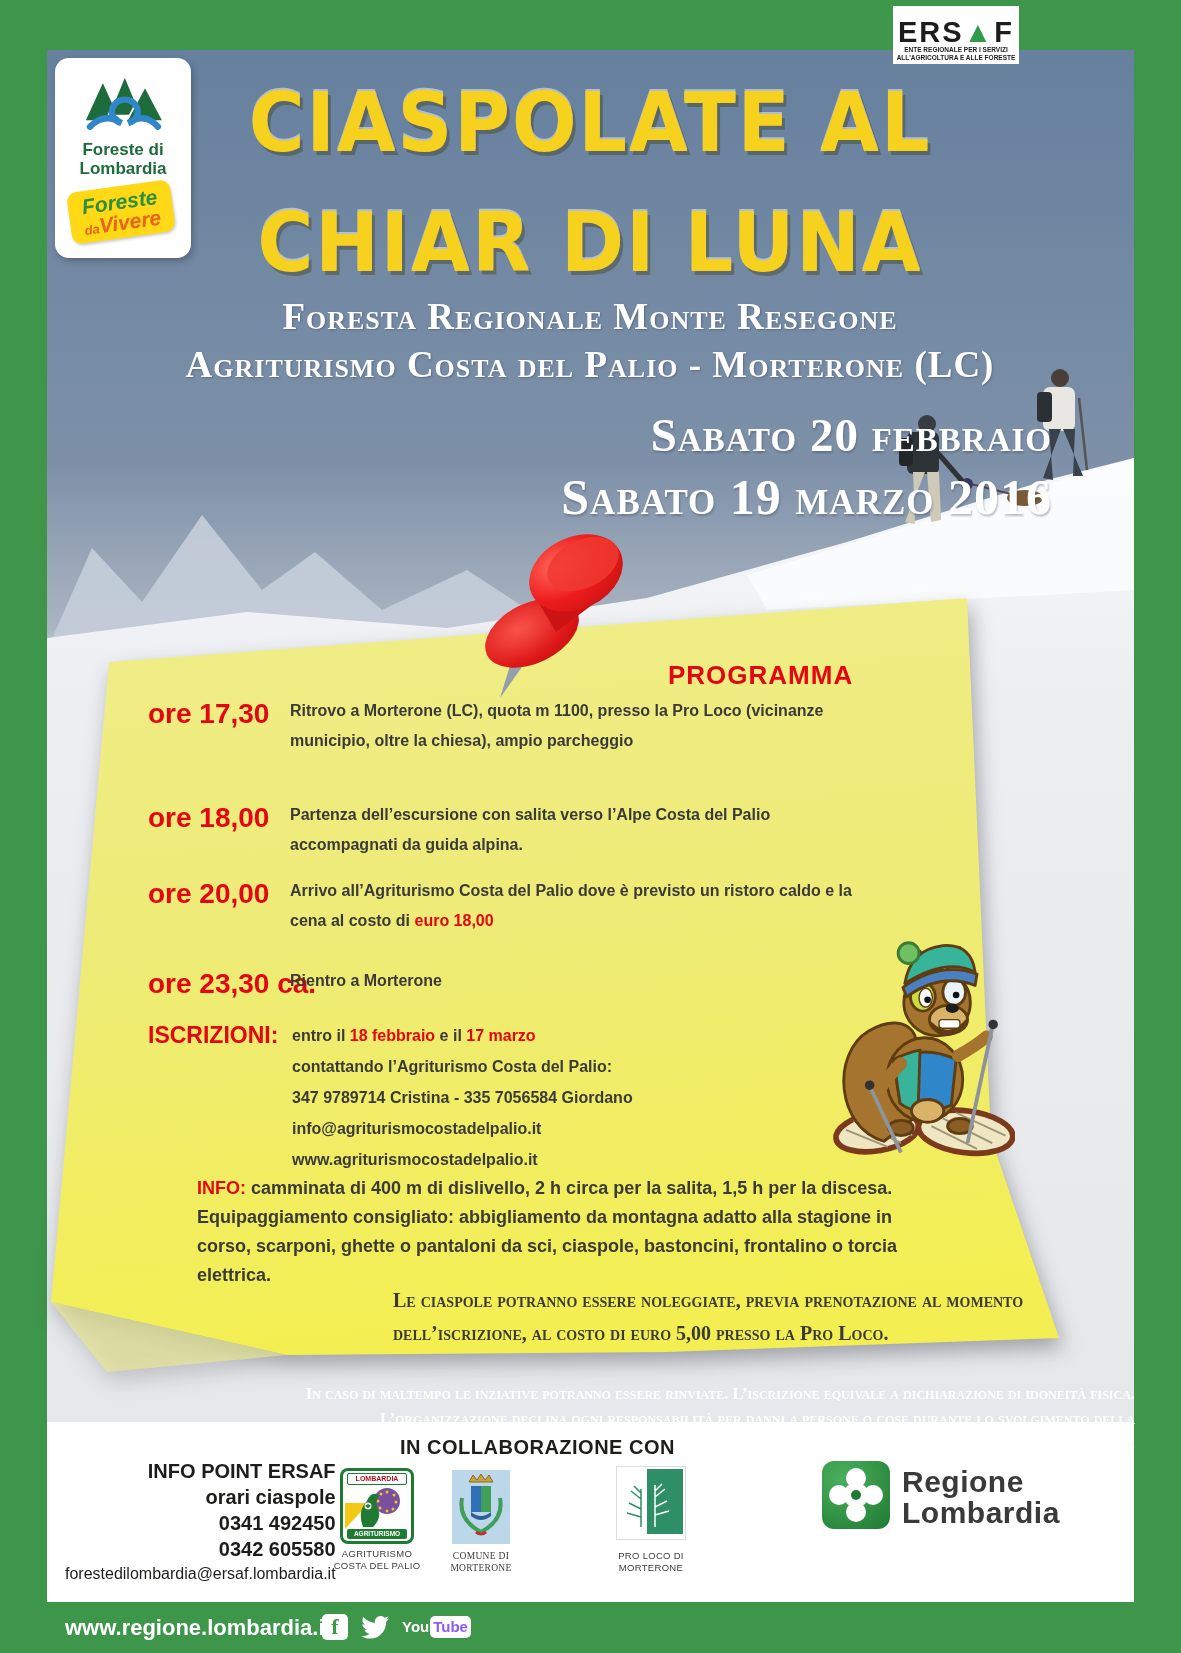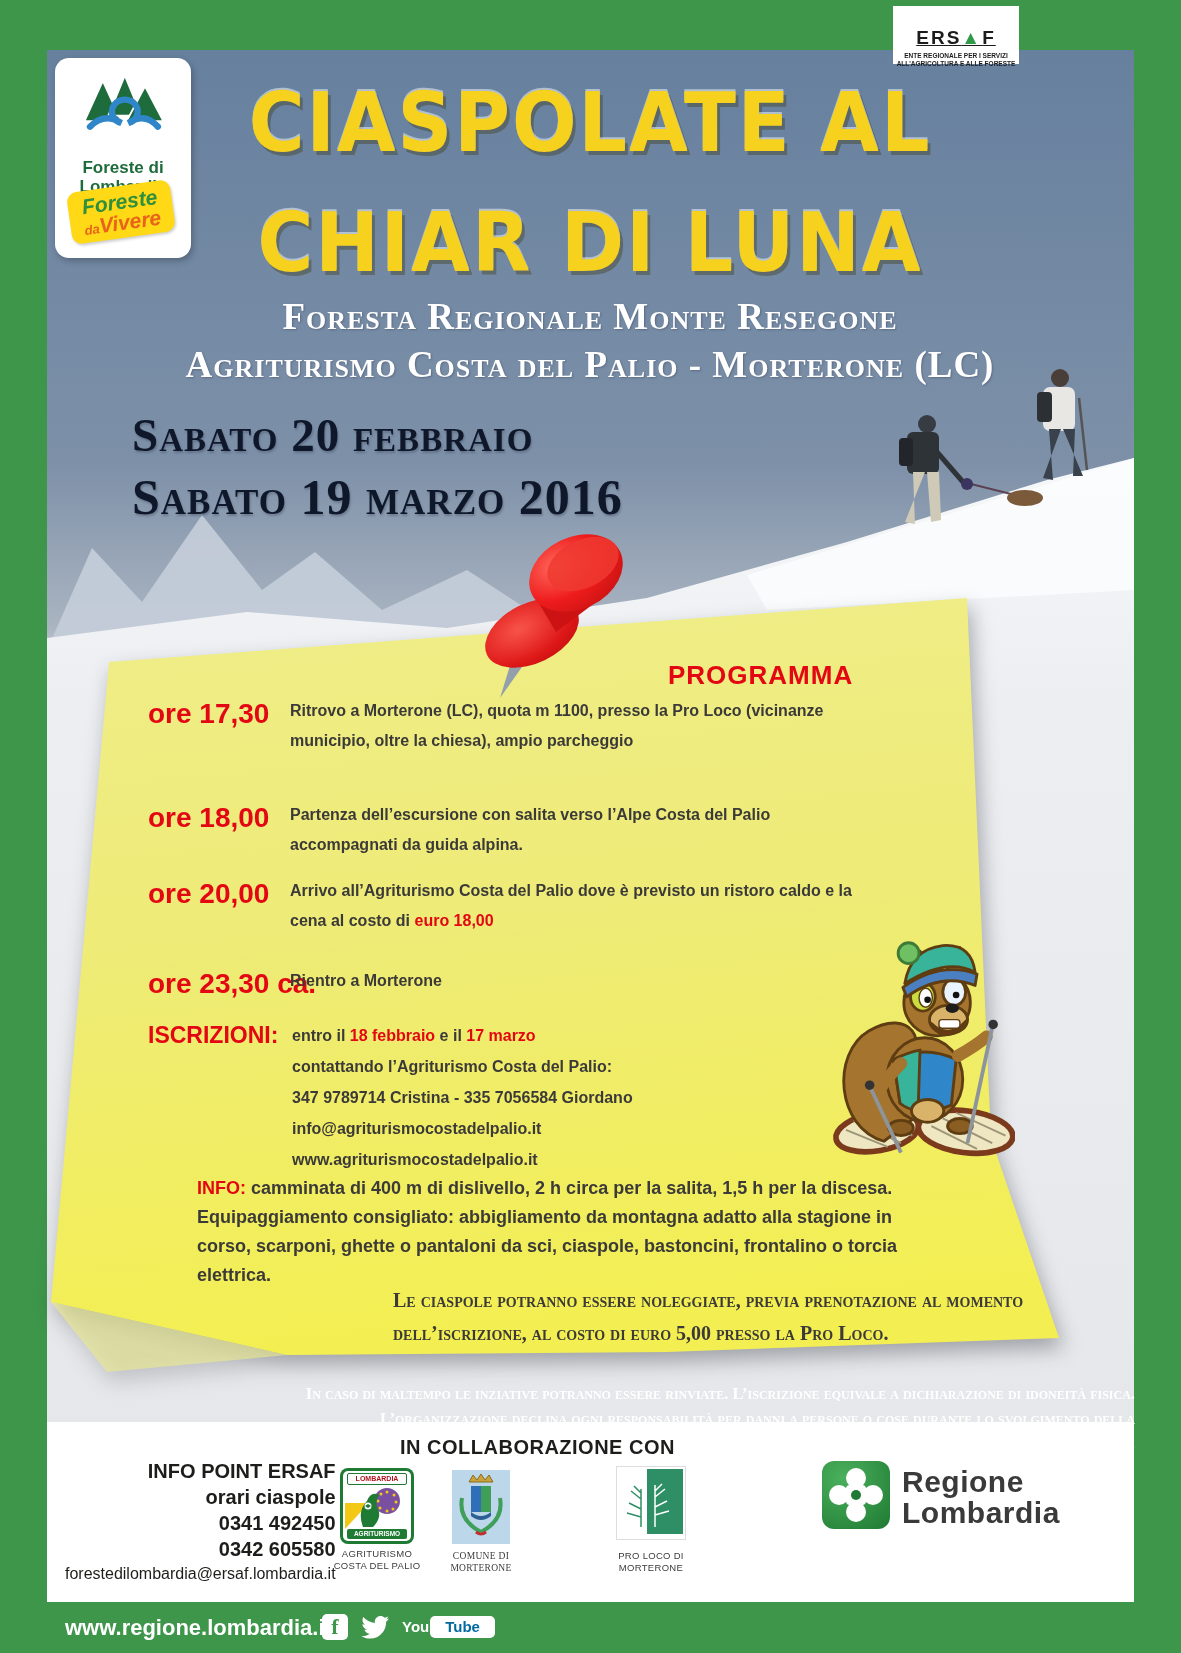--- a/index.html
+++ b/index.html
@@ -15,54 +15,54 @@
     left:47px;top:50px;width:1087px;height:1372px;
     background:linear-gradient(180deg,#66809e 0%,#7d90a8 30%,#aab4c1 42%,#e9ebef 48%,#f2f3f5 60%,#e8e9ec 100%);
   }
   .scene{position:absolute;left:0;top:0;width:100%;height:100%;}
 
   
   .logo-card{
     left:55px;top:58px;width:136px;height:200px;background:#fff;border-radius:14px;
     box-shadow:2px 3px 6px rgba(0,0,0,.25);text-align:center;
   }
-  .logo-card .lc-text{color:#1e6b3c;font-weight:bold;font-size:17px;line-height:19px;margin-top:20px;}
+  .logo-card .lc-text{color:#1e6b3c;font-weight:bold;font-size:17px;line-height:19px;margin-top:2px;}
   .badge{
     position:absolute;left:14px;top:128px;width:104px;height:52px;background:#ffd816;
     border-radius:10px;transform:rotate(-8deg);box-shadow:1px 2px 3px rgba(0,0,0,.2);
     text-align:center;line-height:1;
   }
   .badge .b1{color:#2f8f3c;font-weight:bold;font-size:21px;display:block;margin-top:5px;font-style:italic;}
   .badge .b2{color:#e8641b;font-weight:bold;font-size:21px;display:block;font-style:italic;}
   .badge .b2 .da{font-size:13px;color:#e8641b;font-weight:bold;}
 
   .ersaf-card{
     left:893px;top:6px;width:126px;height:58px;background:#fff;text-align:center;
   }
-  .ersaf-word{font-size:19px;font-weight:bold;color:#1c1c1c;letter-spacing:2px;line-height:28px;margin-top:18px;text-decoration:underline;}
+  .ersaf-word{font-size:29px;font-weight:bold;color:#1c1c1c;letter-spacing:2px;line-height:28px;margin-top:12px;}
   .ersaf-word .tri{color:#2f9a48;}
   .ersaf-sub{font-size:6.5px;font-weight:bold;color:#1c1c1c;line-height:7.5px;}
 
   
   .title-line{
     left:150px;width:880px;text-align:center;color:#f6d11e;
     font-family:"DejaVu Sans",sans-serif;font-weight:bold;font-size:76px;letter-spacing:2px;
     transform:scaleY(1.08);
     text-shadow:0 -2px 0 rgba(235,242,248,.55), 3px 4px 0 rgba(66,60,24,.4);
     white-space:nowrap;
   }
   .t1{top:78px;} .t2{top:198px;}
   .smallcaps{font-family:"Liberation Serif",serif;font-variant:small-caps;font-weight:bold;}
   .subtitle{
     left:120px;width:940px;text-align:center;color:#fff;font-size:37px;letter-spacing:1px;
     white-space:nowrap;text-shadow:1px 1px 2px rgba(40,50,70,.35);
   }
   .s1{top:295px;} .s2{top:343px;}
   .dateline{
-    left:132px;width:940px;text-align:left;color:#0f172a;letter-spacing:1px;white-space:nowrap;
+    left:112px;width:940px;text-align:right;color:#ffffff;letter-spacing:1px;white-space:nowrap;
     text-shadow:1px 2px 2px rgba(40,50,70,.3);
   }
   .d1{top:408px;font-size:47px;} .d2{top:468px;font-size:50px;}
 
   
   .note-wrap{left:47px;top:50px;width:1087px;height:1372px;filter:drop-shadow(4px 10px 10px rgba(30,35,45,.35));}
   .note{
     position:absolute;left:0;top:0;width:100%;height:100%;
     background:linear-gradient(175deg,#f0ee8e 30%,#eeeb77 62%,#f3ef52 90%);
     clip-path:polygon(62px 612px, 920px 548px, 944px 1088px, 1012px 1288px, 620px 1302px, 240px 1305px, 4px 1252px);
@@ -103,21 +103,21 @@
     background:radial-gradient(circle at 30% 25%,#4ab05c,#1f7a33);}
   .regione-text{left:902px;top:1466px;font-size:30px;line-height:31px;color:#3a3a3a;font-weight:bold;letter-spacing:.5px;}
 
   
   .bottom-bar{left:0;top:1602px;width:1181px;height:51px;background:#3e964a;}
   .bb-url{position:absolute;left:65px;top:13px;color:#fff;font-weight:bold;font-size:22px;}
   .fb{position:absolute;left:322px;top:12px;width:26px;height:26px;background:#fff;border-radius:5px;
       color:#3e964a;font-weight:bold;font-size:22px;text-align:center;line-height:26px;font-family:"Liberation Serif",serif;}
   .tw{position:absolute;left:360px;top:12px;width:30px;height:26px;}
   .yt{position:absolute;left:402px;top:14px;color:#fff;font-weight:bold;font-size:15px;line-height:22px;}
-  .yt .tube{display:inline-block;background:#fff;color:#0369a1;border-radius:5px;padding:0 15px;margin-left:1px;}
+  .yt .tube{display:inline-block;background:#fff;color:#8b5cf6;border-radius:5px;padding:0 3px;margin-left:1px;}
 </style>
 </head>
 <body>
 
 <div class="poster">
 
   <div class="abs photo">
     <svg class="scene" viewBox="0 0 1087 1372" preserveAspectRatio="none">
       <defs>
         <linearGradient id="snowG" x1="0" y1="0" x2="0" y2="1">

